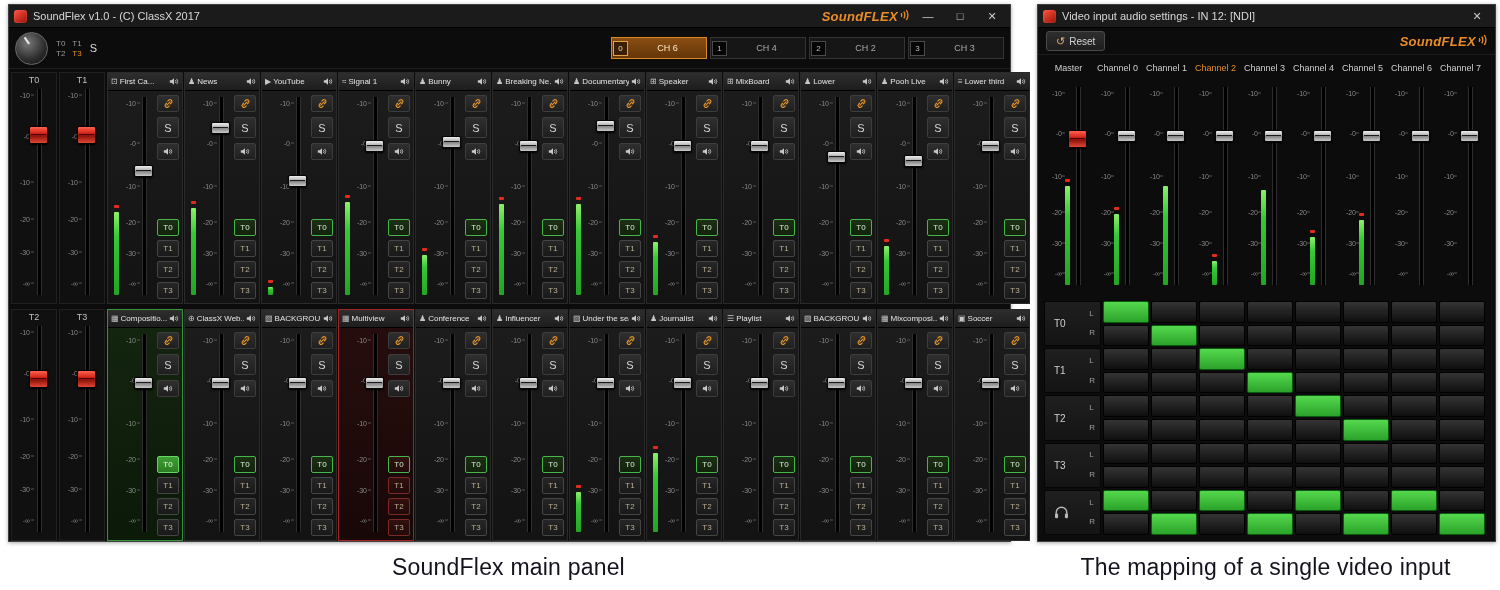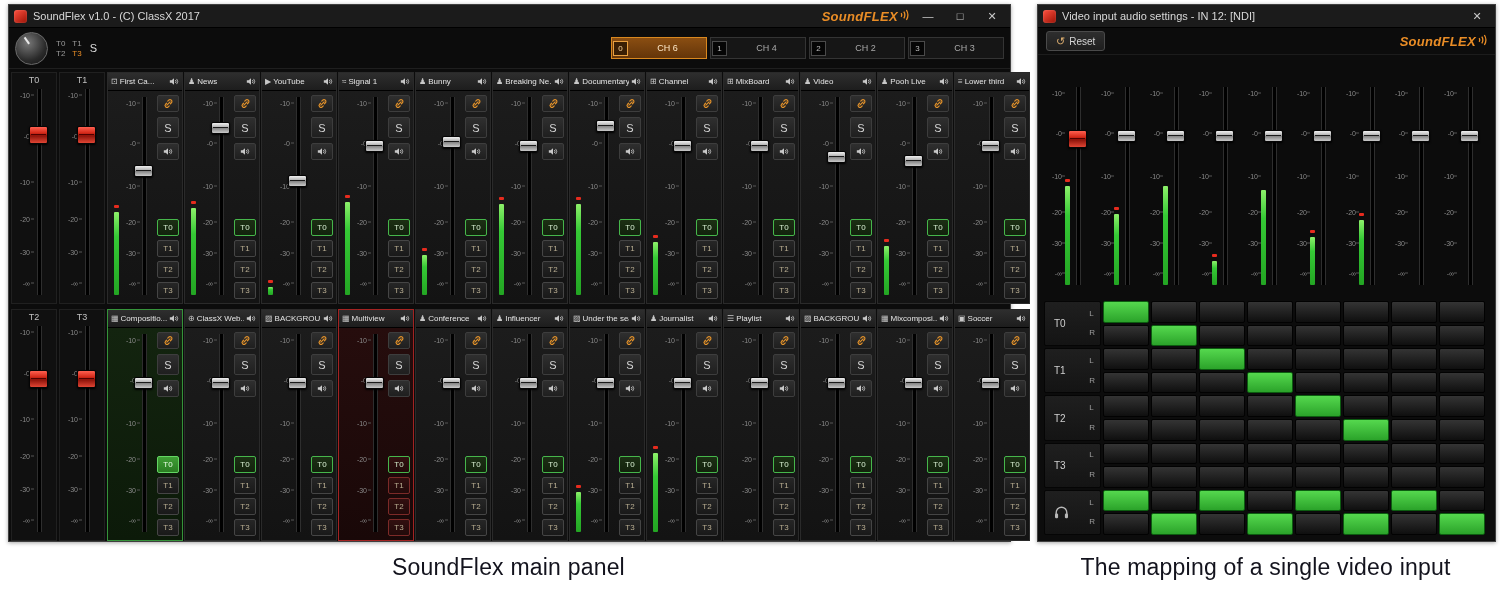--- a/index.html
+++ b/index.html
@@ -623,21 +623,21 @@
                 <div class="tbtn active">T0</div>
                 <div class="tbtn">T1</div>
                 <div class="tbtn">T2</div>
                 <div class="tbtn">T3</div>
               </div>
             </div>
           </div>
           <div class="strip">
             <div class="strip-header">
               <span class="src-icon">⊞</span>
-              <span class="strip-name">Channel</span>
+              <span class="strip-name">Speaker</span>
               <span class="spk">
                 <svg width="10" height="9" viewBox="0 0 12 10">
                   <path d="M1 3.5h2.2L6 1v8L3.2 6.5H1z" fill="#c8c8c8"></path>
                   <path d="M7.6 3.2a2.6 2.6 0 0 1 0 3.6 M9.2 1.9a4.8 4.8 0 0 1 0 6.2" stroke="#c8c8c8" fill="none" stroke-width="1"></path>
                 </svg>
               </span>
             </div>
             <div class="strip-body">
               <div class="fzone">
                 <span class="scale-label" style="top: 3%; left: 12px;">-10</span>
@@ -733,21 +733,21 @@
                 <div class="tbtn active">T0</div>
                 <div class="tbtn">T1</div>
                 <div class="tbtn">T2</div>
                 <div class="tbtn">T3</div>
               </div>
             </div>
           </div>
           <div class="strip">
             <div class="strip-header">
               <span class="src-icon">♟</span>
-              <span class="strip-name">Video</span>
+              <span class="strip-name">Lower</span>
               <span class="spk">
                 <svg width="10" height="9" viewBox="0 0 12 10">
                   <path d="M1 3.5h2.2L6 1v8L3.2 6.5H1z" fill="#c8c8c8"></path>
                   <path d="M7.6 3.2a2.6 2.6 0 0 1 0 3.6 M9.2 1.9a4.8 4.8 0 0 1 0 6.2" stroke="#c8c8c8" fill="none" stroke-width="1"></path>
                 </svg>
               </span>
             </div>
             <div class="strip-body">
               <div class="fzone">
                 <span class="scale-label" style="top: 3%; left: 12px;">-10</span>
@@ -1577,20 +1577,31 @@
         <span>SoundFLEX</span>
         <span class="logo-waves"><svg width="9" height="12" viewBox="0 0 9 12">
             <g stroke="#ea8d26" fill="none" stroke-width="1.3">
               <path d="M1.2 4.2a3.4 3.4 0 0 1 0 3.6"></path>
               <path d="M3.8 2.6a6.4 6.4 0 0 1 0 6.8"></path>
               <path d="M6.4 1a9.6 9.6 0 0 1 0 10"></path>
             </g>
           </svg></span>
       </span>
   </div>
+  <div class="rw-labels" id="rw-labels">
+      <span class="rw-label">Master</span>
+      <span class="rw-label">Channel 0</span>
+      <span class="rw-label">Channel 1</span>
+      <span class="rw-label hl">Channel 2</span>
+      <span class="rw-label">Channel 3</span>
+      <span class="rw-label">Channel 4</span>
+      <span class="rw-label">Channel 5</span>
+      <span class="rw-label">Channel 6</span>
+      <span class="rw-label">Channel 7</span>
+    </div>
   <div class="rw-faders" id="rw-faders">
       <div class="rw-col">
         <div class="fzone">
           <span class="scale-label" style="top: 3%; left: 2px;">-10</span>
           <div class="tickmark" style="top: 3%; left: 18px;"></div>
           <span class="scale-label" style="top: 23%; left: 2px;">-0</span>
           <div class="tickmark" style="top: 23%; left: 18px;"></div>
           <span class="scale-label" style="top: 45%; left: 2px;">-10</span>
           <div class="tickmark" style="top: 45%; left: 18px;"></div>
           <span class="scale-label" style="top: 63%; left: 2px;">-20</span>

